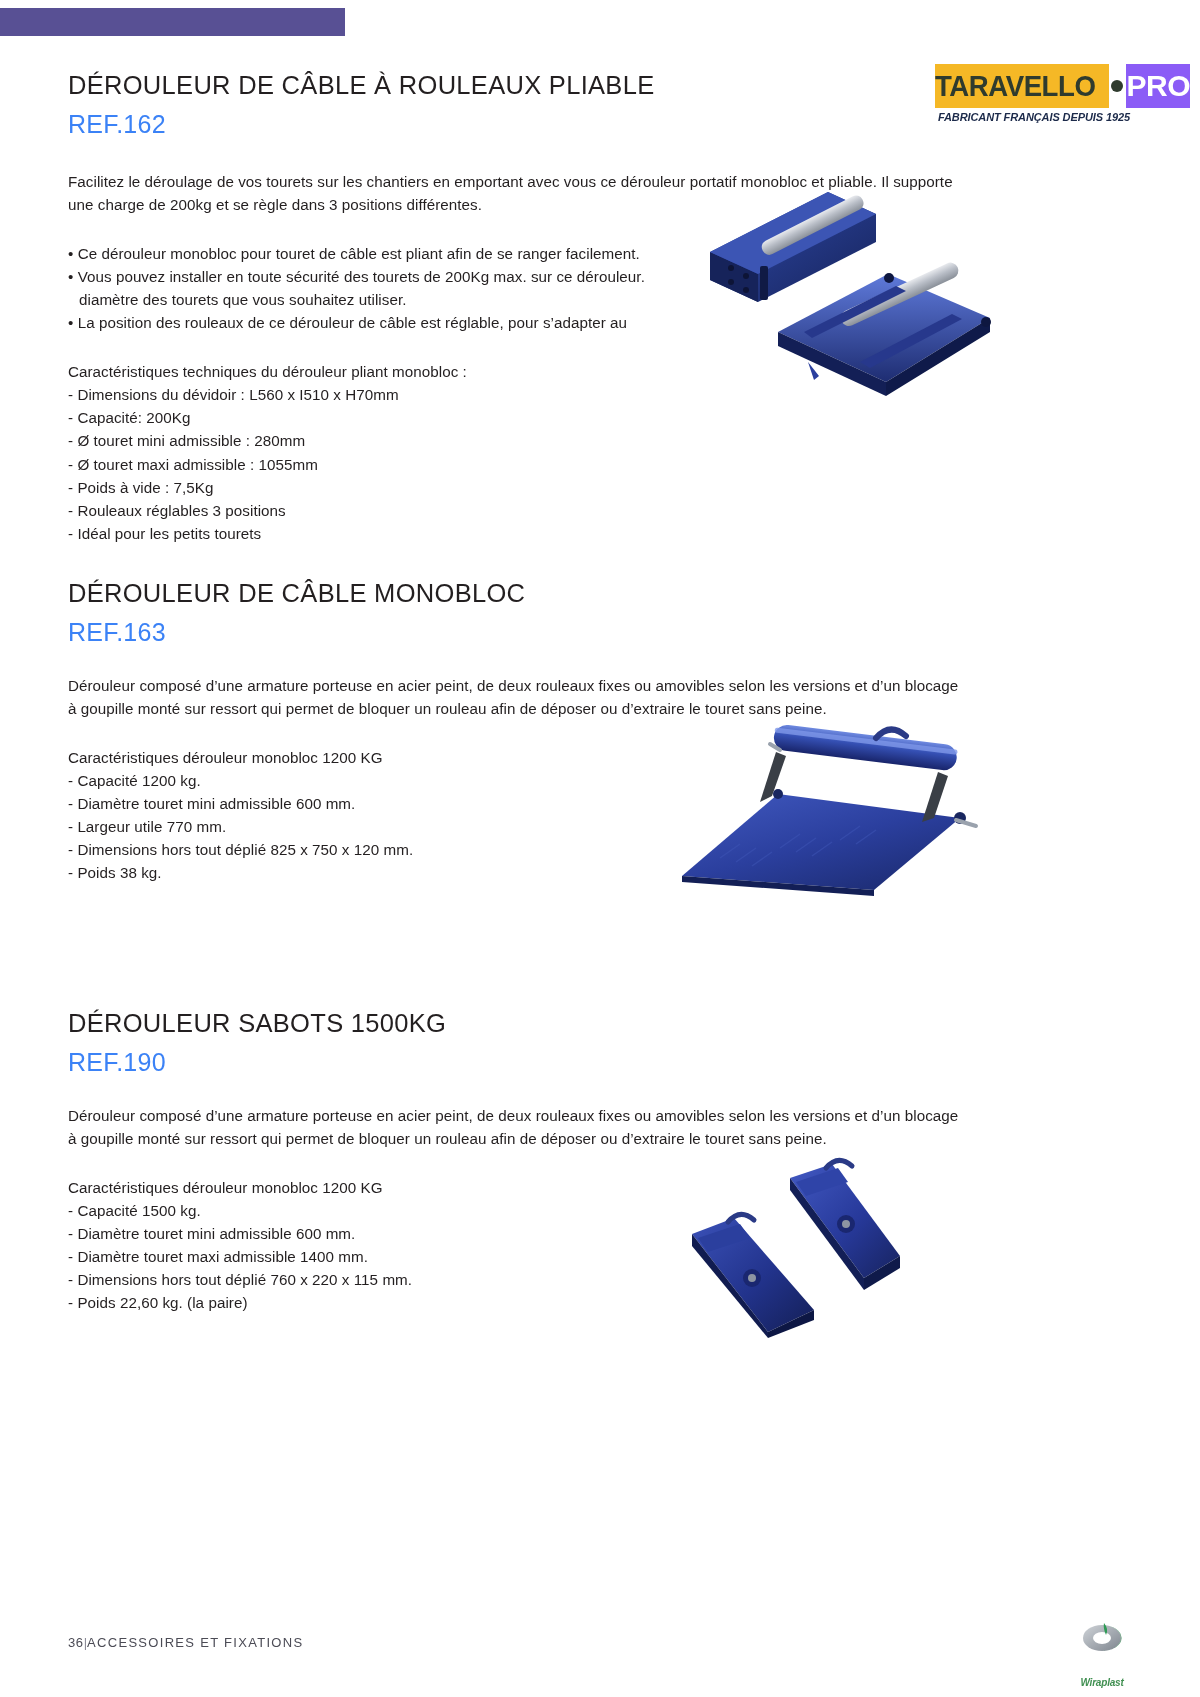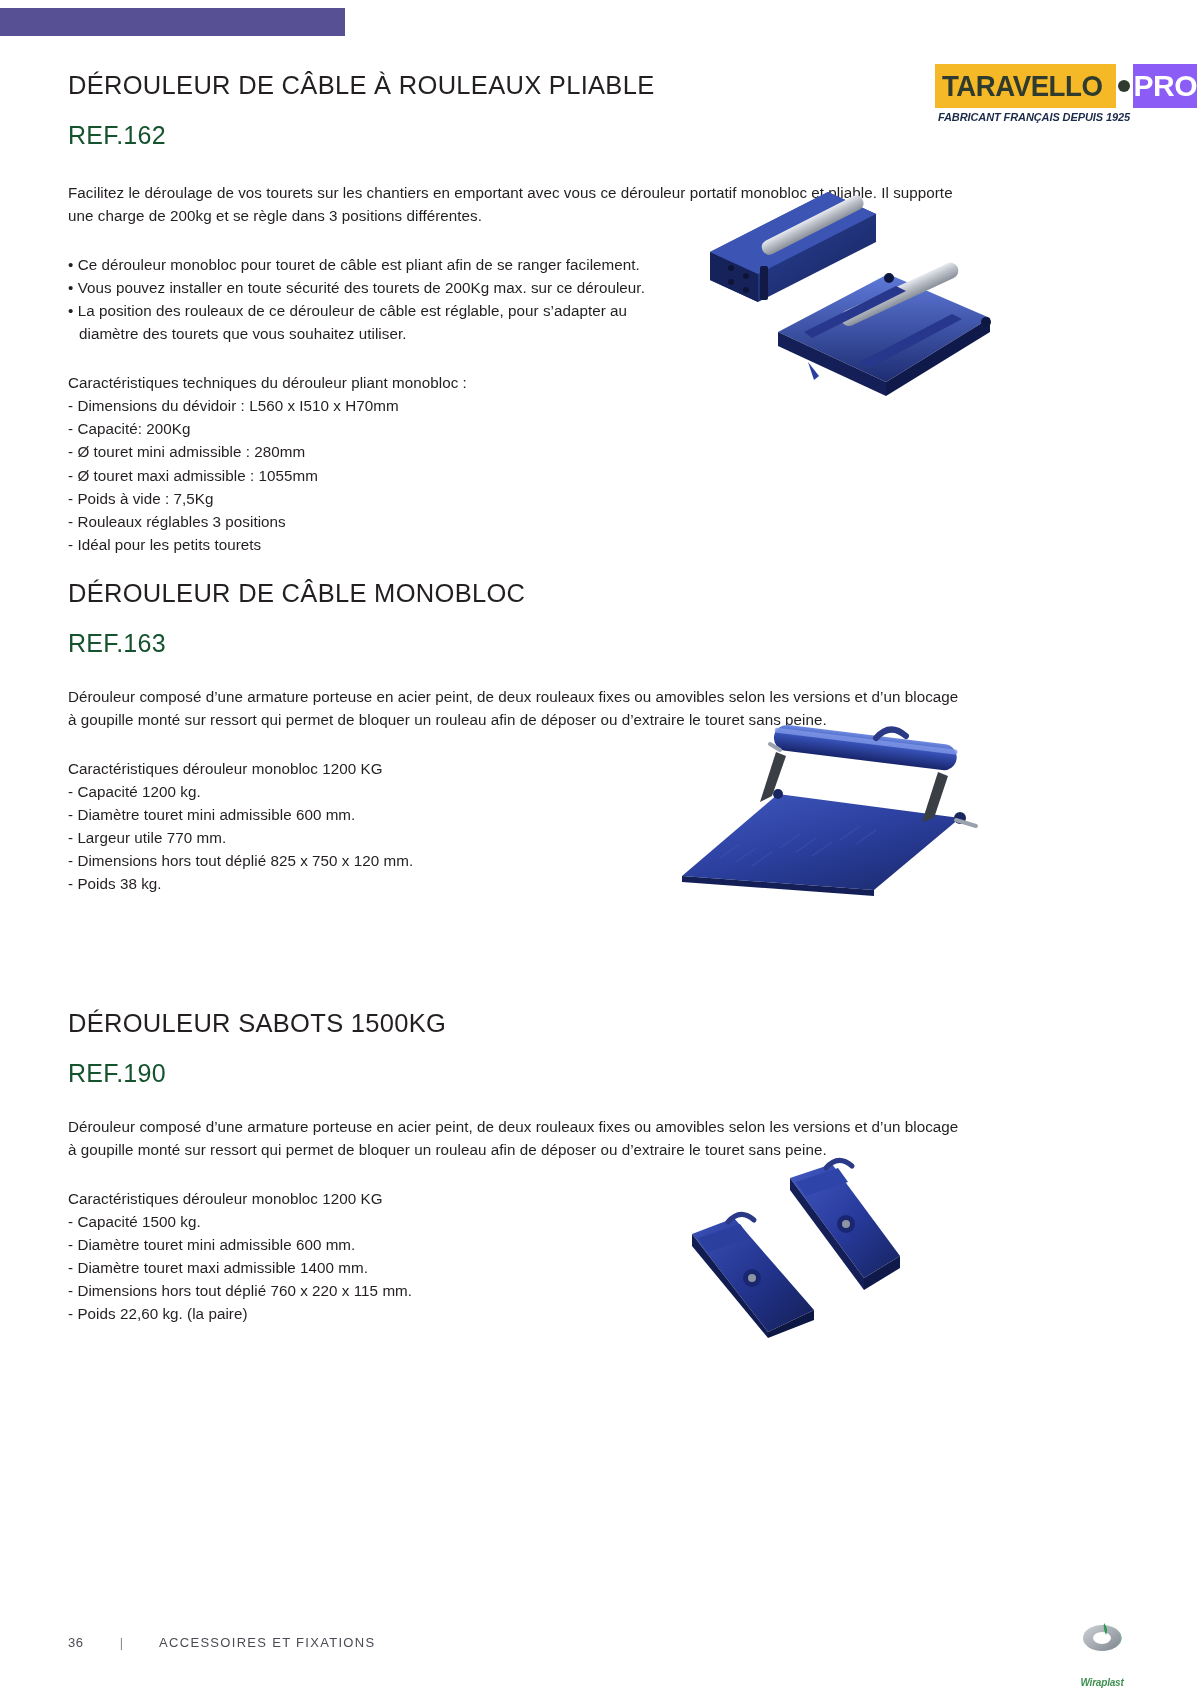--- a/index.html
+++ b/index.html
@@ -57,44 +57,43 @@
     font-weight: 400;
     letter-spacing: 0.3px;
     color: #231f20;
     line-height: 1.22;
   }
 
   .ref {
     font-size: 25px;
     font-weight: 400;
     letter-spacing: 0.3px;
-    color: #14532d;
+    color: #3b82f6;
     line-height: 1.22;
-    margin-top: 19px;
+    margin-top: 8px;
   }
 
   
   .taravello-logo {
     position: absolute;
     top: -6px;
     right: 0;
     width: 198px;
   }
   .tv-row {
     display: flex;
     height: 44px;
     align-items: stretch;
   }
   .tv-yellow {
     background: #f5b826;
     flex: 1 1 auto;
     display: flex;
     align-items: center;
     justify-content: flex-start;
-    padding-left: 7px;
     position: relative;
   }
   .tv-yellow .tv-word {
     font-family: "Liberation Sans Narrow", "Liberation Sans", sans-serif;
     font-weight: 700;
     font-size: 30px;
     color: #2f3b2e;
     letter-spacing: -0.5px;
     transform: scaleX(0.92);
     transform-origin: left center;
@@ -178,21 +177,21 @@
     bottom: 0;
     width: 1065px;
     height: 90px;
   }
   .footer-text {
     position: absolute;
     left: 0;
     top: 20px;
     display: flex;
     align-items: center;
-    gap: 36px;
+    gap: 0;
     color: #4b4b55;
   }
   .footer-page {
     font-size: 13px;
     letter-spacing: 0.6px;
   }
   .footer-sep {
     font-size: 13px;
     color: #8a8a96;
   }
@@ -249,24 +248,24 @@
     <div class="intro">
       <p>Facilitez le déroulage de vos tourets sur les chantiers en emportant avec vous ce dérouleur portatif monobloc et pliable. Il supporte</p>
       <p>une charge de 200kg et se règle dans 3 positions différentes.</p>
     </div>
 
     <div class="gap-26"></div>
 
     <div class="bullets">
       <p class="bl">• Ce dérouleur monobloc pour touret de câble est pliant afin de se ranger facilement.</p>
       <p class="bl">• Vous pouvez installer en toute sécurité des tourets de 200Kg max. sur ce dérouleur.</p>
-      <p class="bl">• La position des rouleaux de ce dérouleur de câble est réglable, pour s’adapter au</p>
       <p class="bl">
         <span class="cont">diamètre des tourets que vous souhaitez utiliser.</span>
       </p>
+      <p class="bl">• La position des rouleaux de ce dérouleur de câble est réglable, pour s’adapter au</p>
     </div>
 
     <div class="gap-26"></div>
 
     <div class="specs">
       <p class="sp">Caractéristiques techniques du dérouleur pliant monobloc :</p>
       <p class="sp">- Dimensions du dévidoir : L560 x I510 x H70mm</p>
       <p class="sp">- Capacité: 200Kg</p>
       <p class="sp">- Ø touret mini admissible : 280mm</p>
       <p class="sp">- Ø touret maxi admissible : 1055mm</p>

